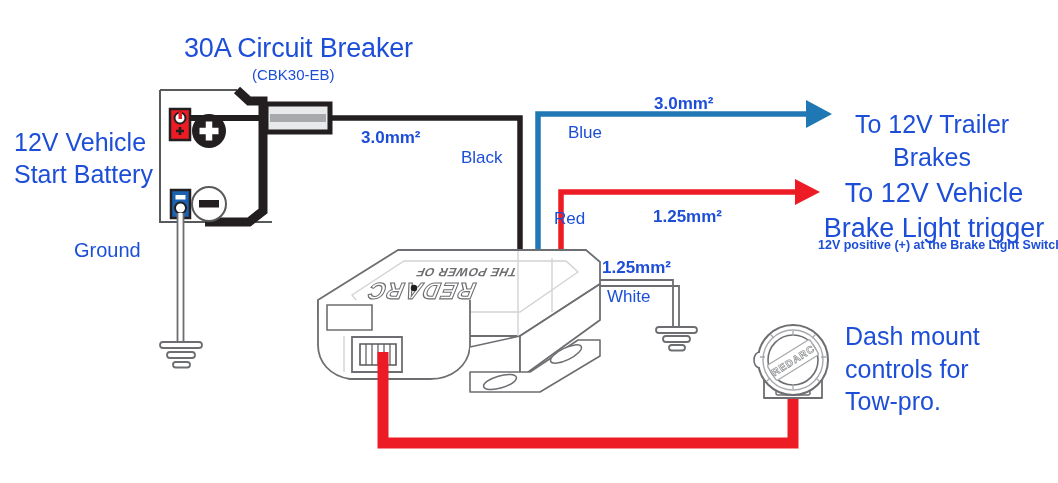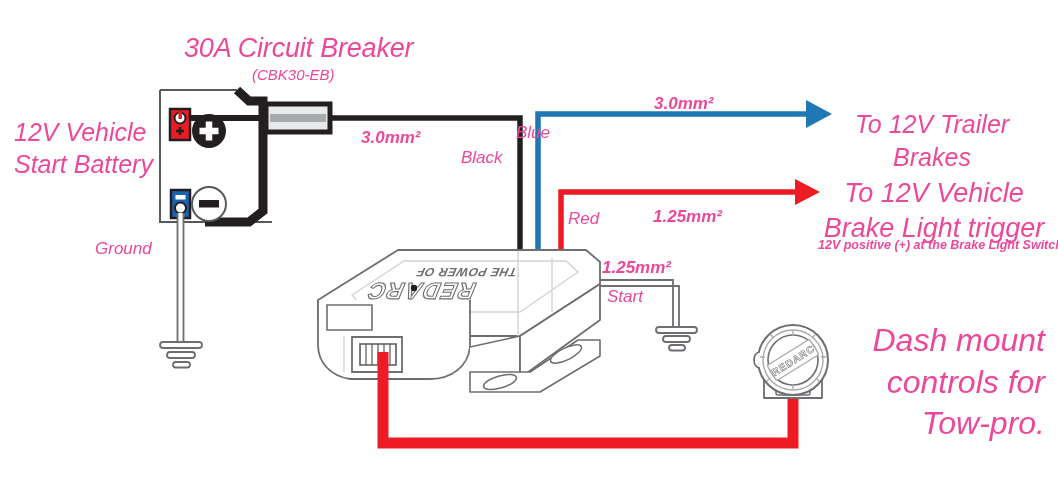--- a/index.html
+++ b/index.html
@@ -13,64 +13,63 @@
   }
   #diagram {
     position: relative;
     width: 1058px;
     height: 483px;
     background: #ffffff;
     overflow: hidden;
   }
   .lbl {
     position: absolute;
-    color: #ec4899;
+    color: #1d4ed8;
     line-height: 1.16;
     white-space: pre;
-    font-style: italic;
   }
   .t-breaker-title {
     left: 184px; top: 33px;
     font-size: 27px;
     letter-spacing: -0.2px;
   }
   .t-breaker-code {
     left: 252px; top: 66px;
     font-size: 15px;
   }
   .t-battery {
-    left: 14px; top: 117px;
+    left: 14px; top: 127px;
     font-size: 25px;
     text-align: left;
     line-height: 1.26;
   }
   .t-ground {
-    left: 95px; top: 239px;
-    font-size: 17px;
+    left: 74px; top: 239px;
+    font-size: 20px;
   }
   .t-awg-black {
     left: 361px; top: 128px;
     font-size: 17px;
     font-weight: bold;
   }
   .t-black {
     left: 461px; top: 148px;
     font-size: 17px;
   }
   .t-blue {
-    left: 516px; top: 123px;
+    left: 568px; top: 123px;
     font-size: 17px;
   }
   .t-awg-blue {
     left: 654px; top: 94px;
     font-size: 17px;
     font-weight: bold;
   }
   .t-red {
-    left: 568px; top: 209px;
+    left: 554px; top: 209px;
     font-size: 17px;
   }
   .t-awg-red {
     left: 653px; top: 207px;
     font-size: 17px;
     font-weight: bold;
   }
   .t-white {
     left: 607px; top: 287px;
     font-size: 17px;
@@ -96,23 +95,23 @@
   }
   .t-vehicle-sub {
     left: 818px; top: 238px;
     font-size: 12.5px;
     font-weight: bold;
     text-align: center;
     width: 238px;
   }
   .t-dash {
     left: 845px; top: 320px;
-    font-size: 32px;
+    font-size: 25px;
     line-height: 1.3;
-    text-align: right;
+    text-align: left;
     width: 200px;
   }
   svg.layer {
     position: absolute;
     left: 0; top: 0;
     width: 1058px;
     height: 483px;
   }
 </style>
 </head>
@@ -270,21 +269,21 @@
 
   <div class="lbl t-awg-black">3.0mm²</div>
   <div class="lbl t-black">Black</div>
 
   <div class="lbl t-blue">Blue</div>
   <div class="lbl t-awg-blue">3.0mm²</div>
 
   <div class="lbl t-red">Red</div>
   <div class="lbl t-awg-red">1.25mm²</div>
 
-  <div class="lbl t-white">Start</div>
+  <div class="lbl t-white">White</div>
   <div class="lbl t-awg-white">1.25mm²</div>
 
   <div class="lbl t-trailer">To 12V Trailer
 Brakes</div>
   <div class="lbl t-vehicle">To 12V Vehicle
 Brake Light trigger</div>
   <div class="lbl t-vehicle-sub">12V positive (+) at the Brake Light Switch</div>
 
   <div class="lbl t-dash">Dash mount
 controls for

